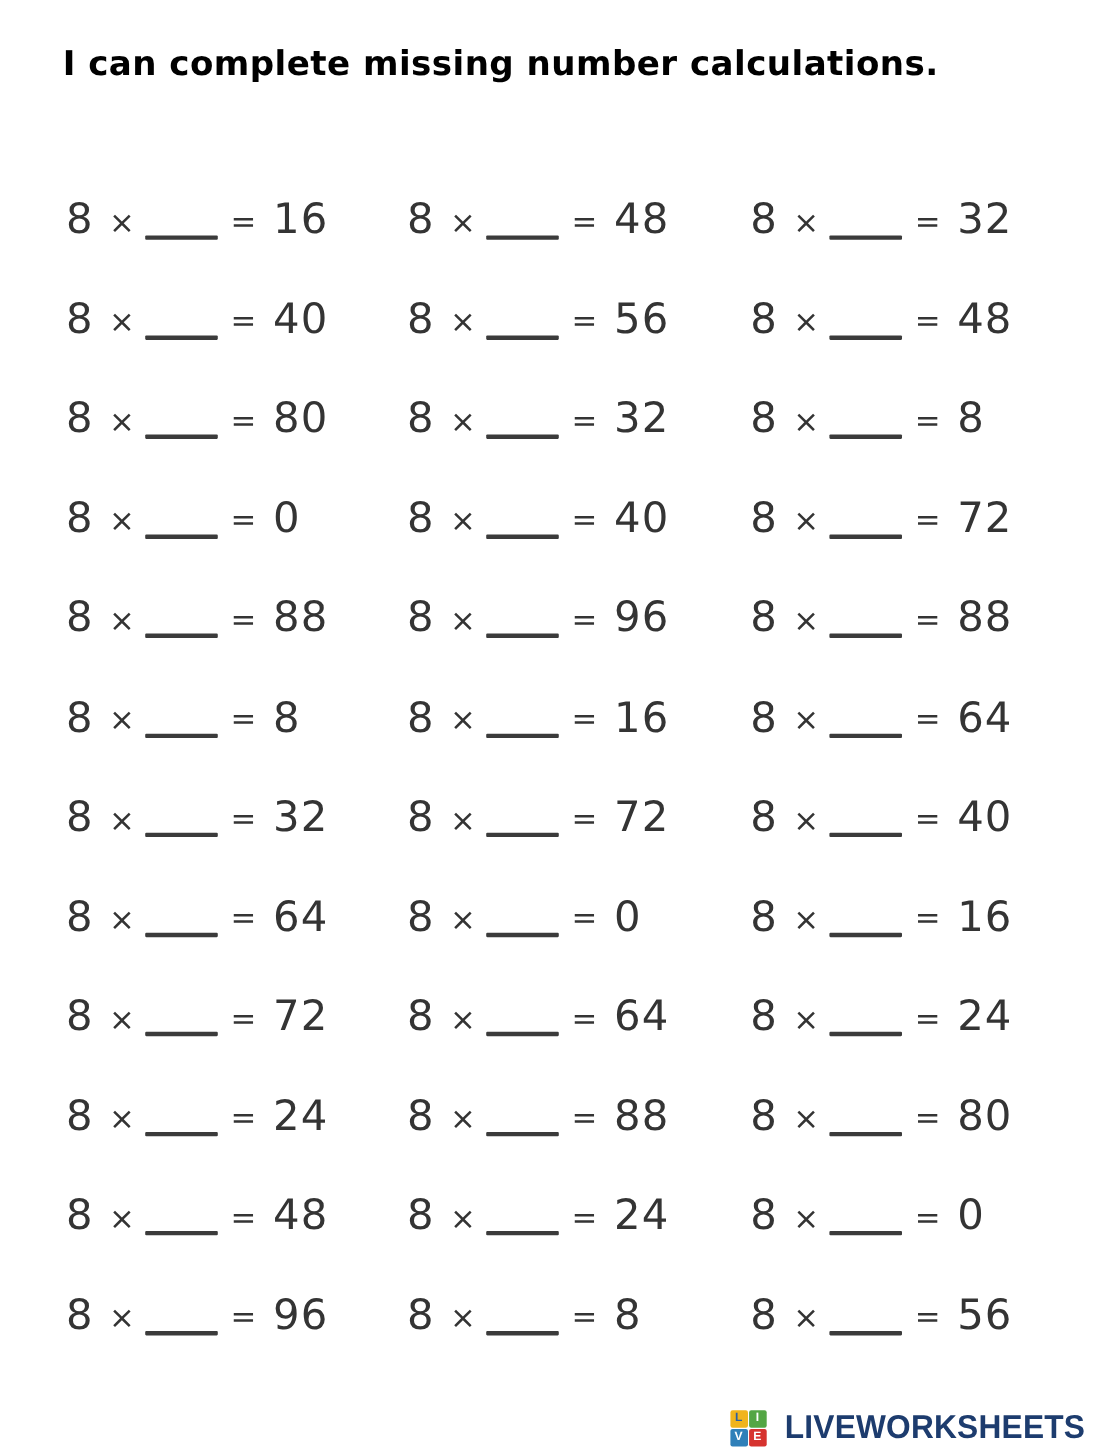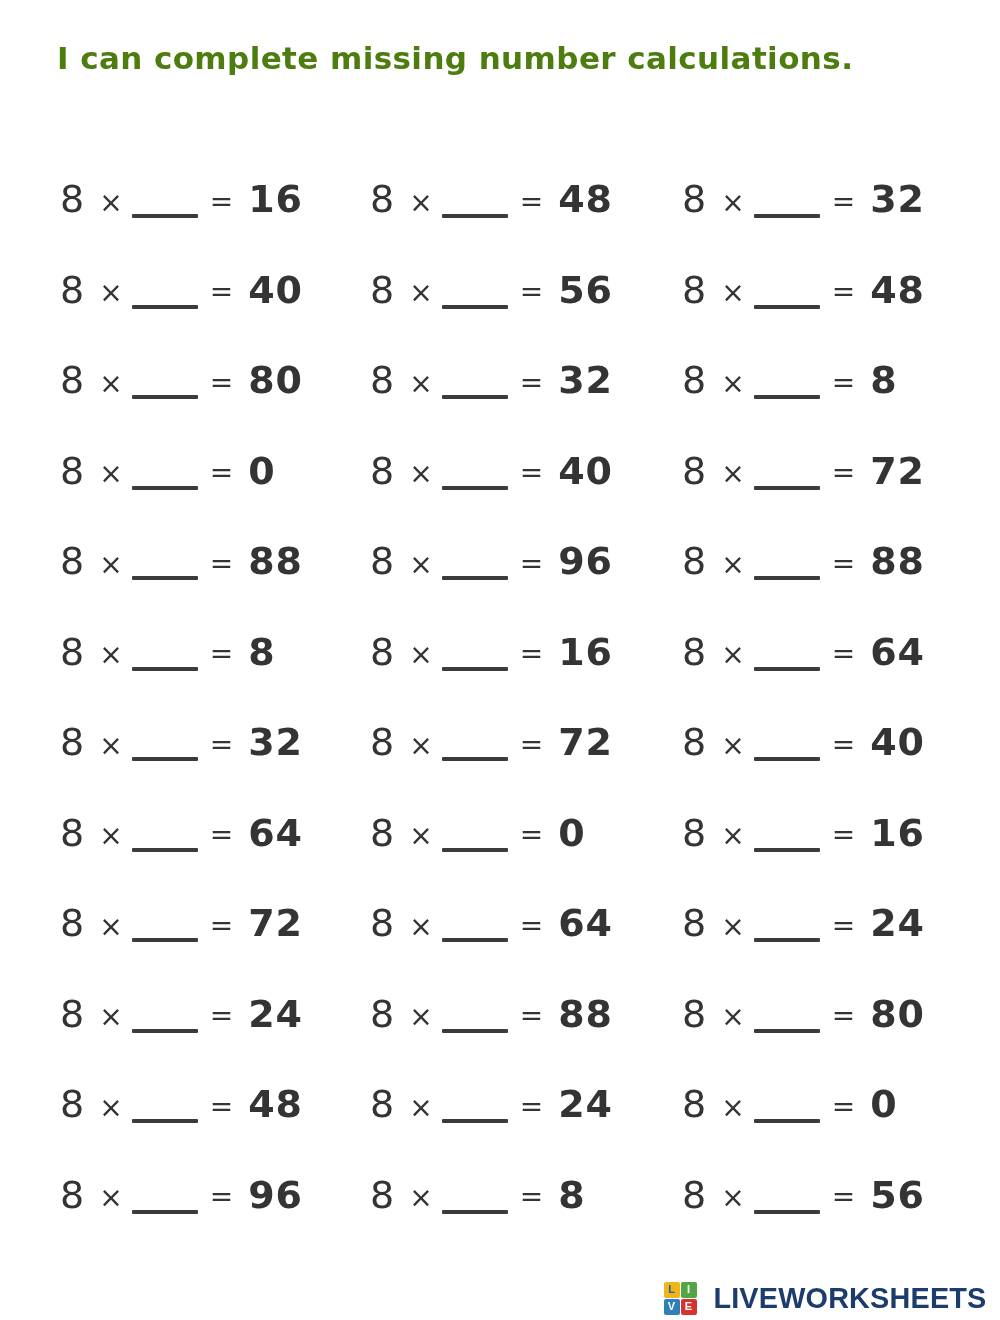--- a/index.html
+++ b/index.html
@@ -21,21 +21,21 @@
     background: #ffffff;
   }
   .title {
     position: absolute;
     left: 57px;
     top: 40px;
     margin: 0;
     font-size: 31px;
     font-weight: 600;
     letter-spacing: 0.4px;
-    color: #4d7c0f;
+    color: #000000;
   }
   .grid {
     position: absolute;
     left: 60px;
     top: 154px;
     width: 910px;
     display: grid;
     grid-template-columns: 310px 312px 288px;
     grid-auto-rows: 90.5px;
     align-items: center;
@@ -63,21 +63,21 @@
     margin: 0 12px 0 8px;
     align-self: flex-end;
     transform: translateY(-3px);
   }
   .equals {
     font-size: 28px;
     margin-right: 14px;
     align-self: center;
     transform: translateY(2px);
   }
-  .answer { font-weight: 700; }
+  .answer { font-weight: 400; }
   .footer {
     position: absolute;
     right: 14px;
     bottom: 5px;
     display: flex;
     align-items: center;
   }
   .logo {
     display: grid;
     grid-template-columns: 16px 16px;

